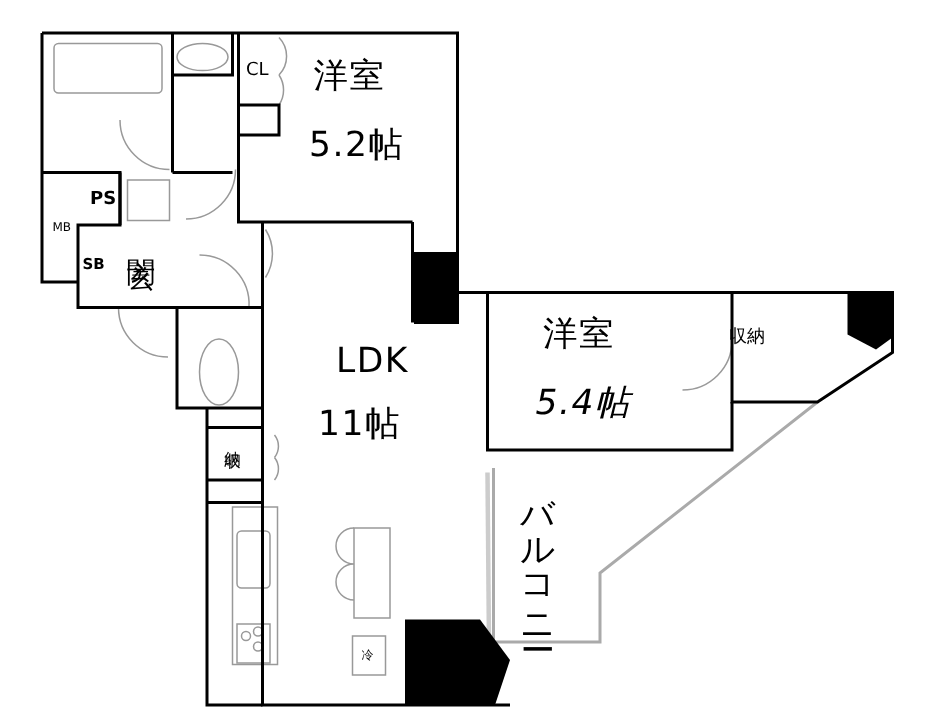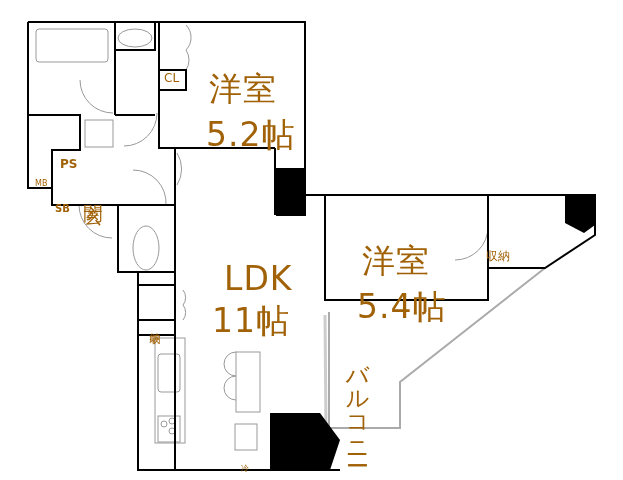--- a/index.html
+++ b/index.html
@@ -1,19 +1,19 @@
 <!DOCTYPE html>
 <html><head>
 <meta charset="utf-8">
 <style>
   html,body{margin:0;padding:0;background:#fff;}
   body{width:623px;height:480px;position:relative;overflow:hidden;font-family:"DejaVu Sans","Liberation Sans",sans-serif;}
   svg{position:absolute;left:0;top:0;}
-  .lbl{position:absolute;color:#a16207;line-height:1;white-space:nowrap;font-family:"DejaVu Sans","Liberation Sans",sans-serif;margin-top:32px;}
-  .big{font-size:33px;letter-spacing:1px;}
+  .lbl{position:absolute;color:#000000;line-height:1;white-space:nowrap;font-family:"DejaVu Sans","Liberation Sans",sans-serif;}
+  .big{font-size:23px;letter-spacing:1px;}
   .small{font-size:12px;}
   .tiny{font-size:8px;text-align:right;}
   .vert{writing-mode:vertical-rl;}
 </style>
 </head>
 <body>
 
 <svg width="623" height="480" viewBox="0 0 623 480">
 
   <g stroke="#999" stroke-width="1" fill="none">
@@ -66,21 +66,21 @@
     <rect x="276" y="168" width="30" height="48"></rect>
     <polygon points="565,196 595,196 595,225 584,233 565,223"></polygon>
     <polygon points="270,413 320,413 340,440 330,470 270,470"></polygon>
   </g>
 </svg>
 
 <div class="lbl big" style="left:209px;top:40px;">洋室</div>
 <div class="lbl big" style="left:206px;top:86px;">5.2帖</div>
 
 <div class="lbl big" style="left:362px;top:212px;">洋室</div>
-<div class="lbl big" style="left:357px;top:258px;">5.4帖</div>
+<div class="lbl big" style="left:357px;top:258px;font-style:italic;">5.4帖</div>
 
 <div class="lbl big" style="left:224px;top:230px;">LDK</div>
 <div class="lbl big" style="left:212px;top:272px;">11帖</div>
 
 <div class="lbl vert" style="left:84px;top:158px;font-size:19px;">玄関</div>
 <div class="lbl vert" style="left:346px;top:317px;font-size:23px;">バルコニー</div>
 
 <div class="lbl small" style="left:486px;top:218px;">収納</div>
 <div class="lbl vert" style="left:149px;top:292px;font-size:11px;">収納</div>
 

